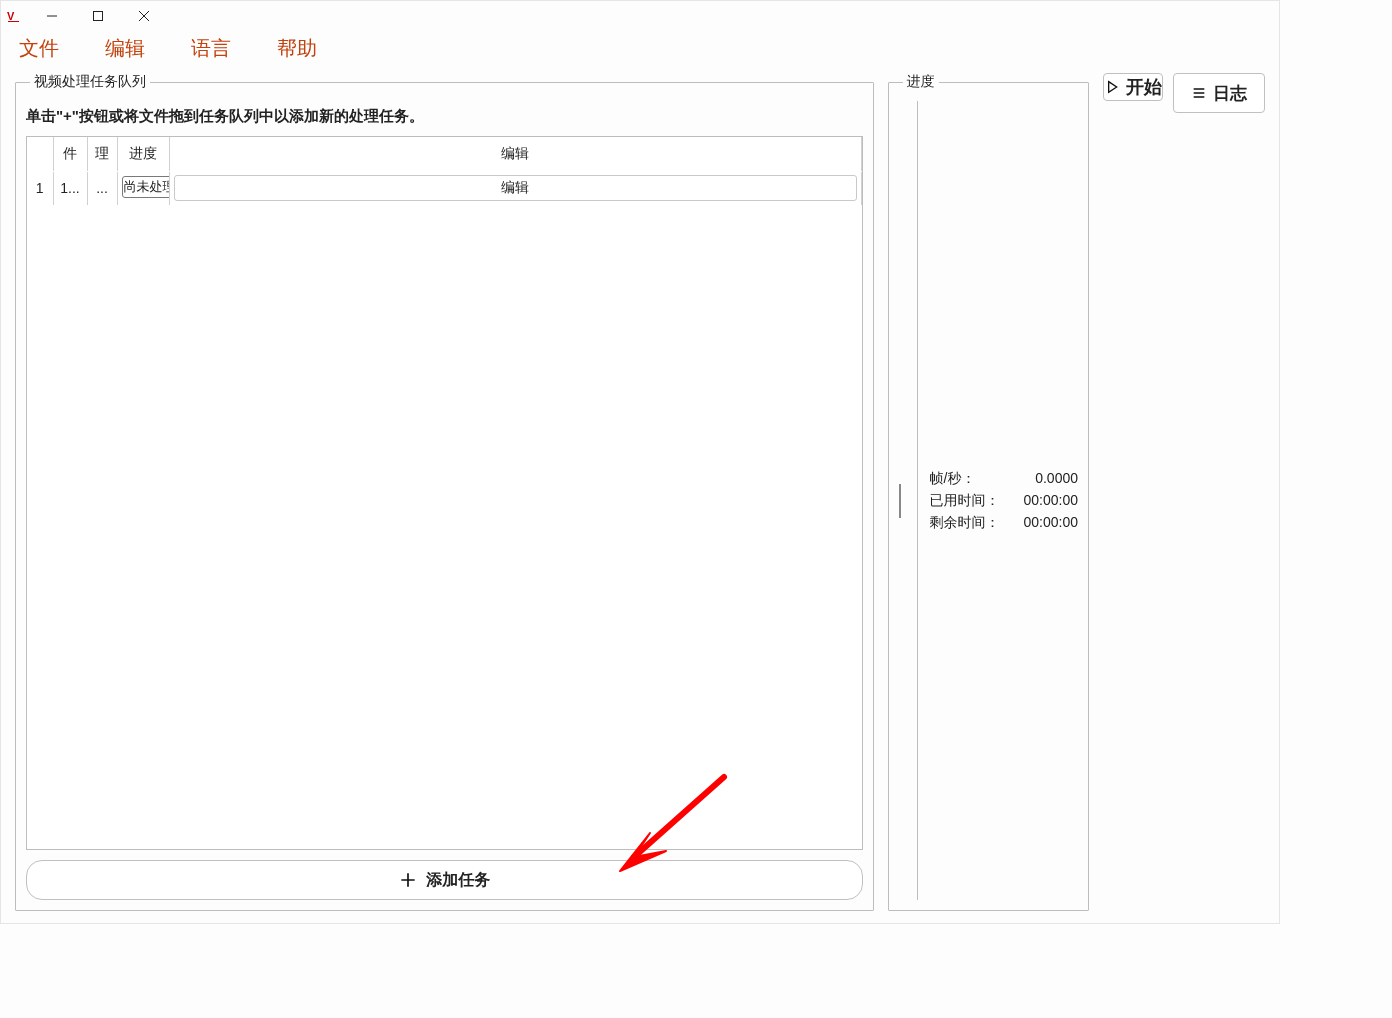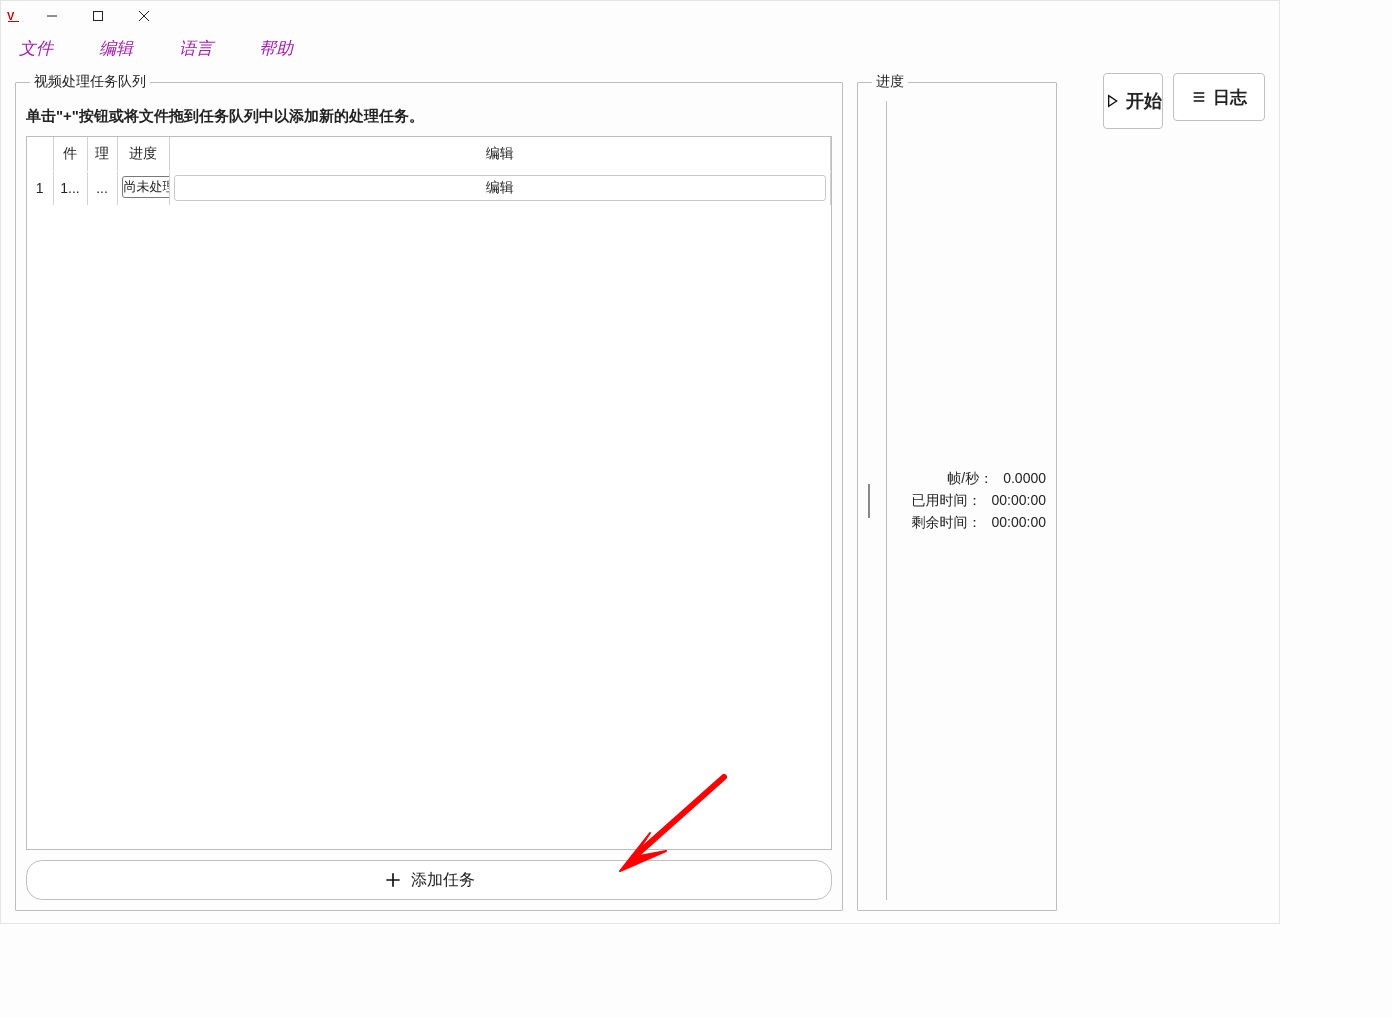--- a/index.html
+++ b/index.html
@@ -54,25 +54,24 @@
   .win-btn svg { width: 10px; height: 10px; stroke:#222; stroke-width:1; fill:none; }
   
   .menu-bar {
     height: 34px;
     display: flex;
     align-items: center;
     padding: 0 12px;
     gap: 34px;
   }
   .menu-item {
-    color: #a21caf;
-    font-size: 17px;
+    color: #c2410c;
+    font-size: 20px;
     padding: 4px 6px;
     cursor: default;
-    font-style: italic;
   }
   
   .main-area {
     flex: 1;
     padding: 8px 14px 12px 14px;
     display: flex;
     flex-direction: row;
     gap: 14px;
     min-height: 0;
   }
@@ -168,21 +167,21 @@
     flex: 1;
     height: 40px;
     border: 1px solid #c0c0c0;
     border-radius: 16px;
     background: #fff;
     display: flex;
     align-items: center;
     justify-content: center;
     gap: 8px;
     font-size: 16px;
-    font-weight: normal;
+    font-weight: bold;
     cursor: default;
   }
   .q-btn svg { width: 20px; height: 20px; stroke:#111; stroke-width:2; fill:none; }
   
   .progress-group {
     display: flex;
     flex-direction: row;
     align-items: stretch;
     gap: 16px;
   }
@@ -203,44 +202,43 @@
     padding-left: 12px;
     min-width: 160px;
     display:flex;
     flex-direction:column;
     justify-content:center;
     gap:4px;
     font-size: 14px;
   }
   .stat-row {
     display:flex;
-    justify-content:flex-end;
-    gap: 10px;
+    justify-content:space-between;
+    gap: 24px;
   }
   
   .bottom-row {
     display:flex;
     gap: 10px;
   }
   .start-btn {
     flex:1;
-    height: 56px;
+    height: 28px;
     border: 1px solid #c0c0c0;
     border-radius: 4px;
     background:#fff;
     display:flex;align-items:center;justify-content:center;
     gap:6px;
     font-size: 18px;
     font-weight: bold;
     cursor:default;
-    margin-left:32px;
   }
   .log-btn {
     width: 92px;
-    height: 48px;
+    height: 40px;
     border: 1px solid #c0c0c0;
     border-radius: 4px;
     background:#fff;
     display:flex;align-items:center;justify-content:center;
     gap:6px;
     font-size: 17px;
     font-weight: bold;
     cursor:default;
   }
   .start-btn svg, .log-btn svg { width:16px;height:16px;stroke:#111;stroke-width:2;fill:none;}

